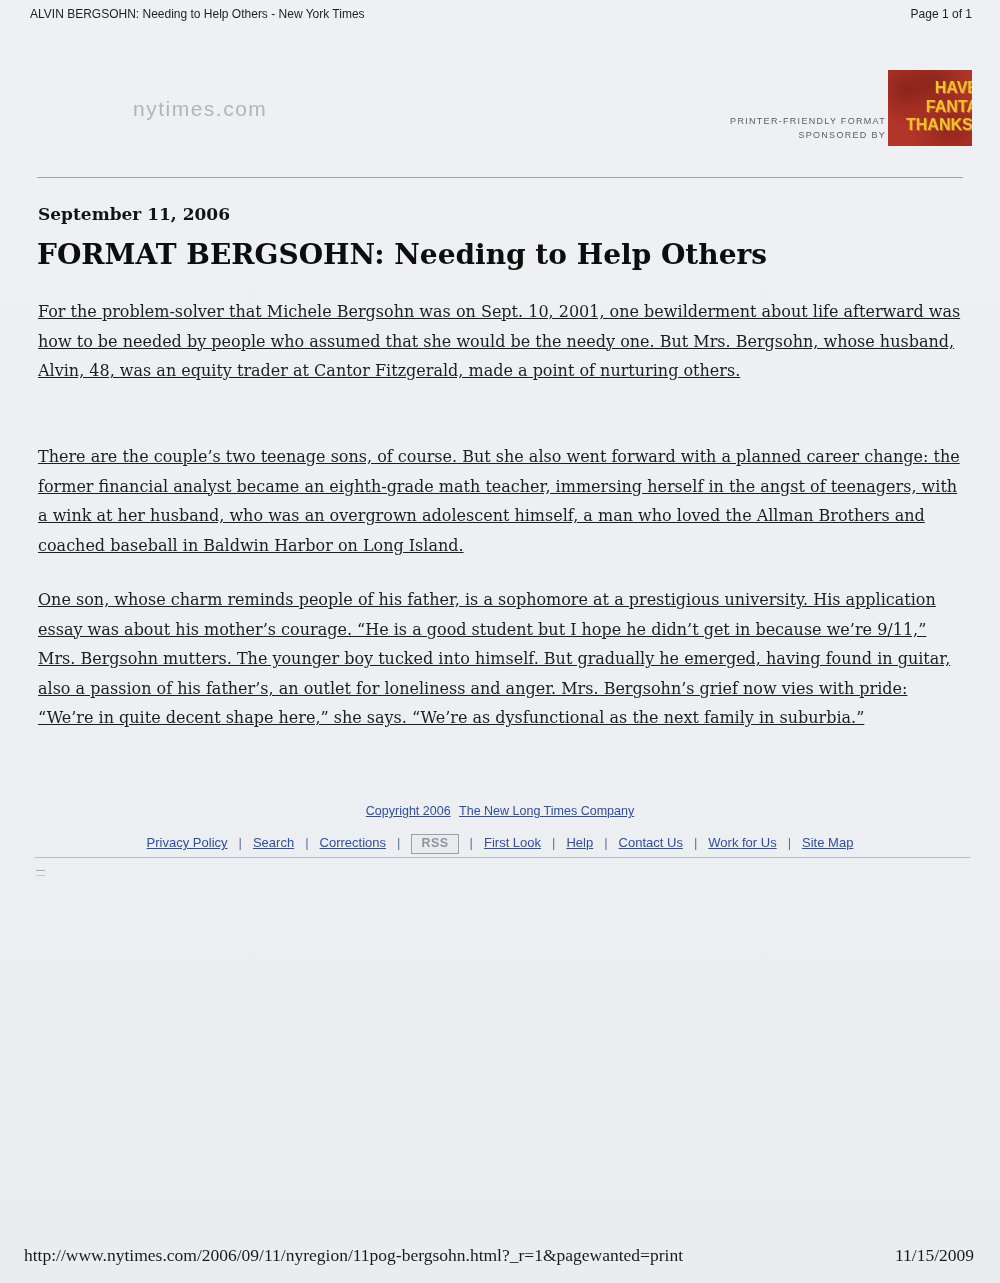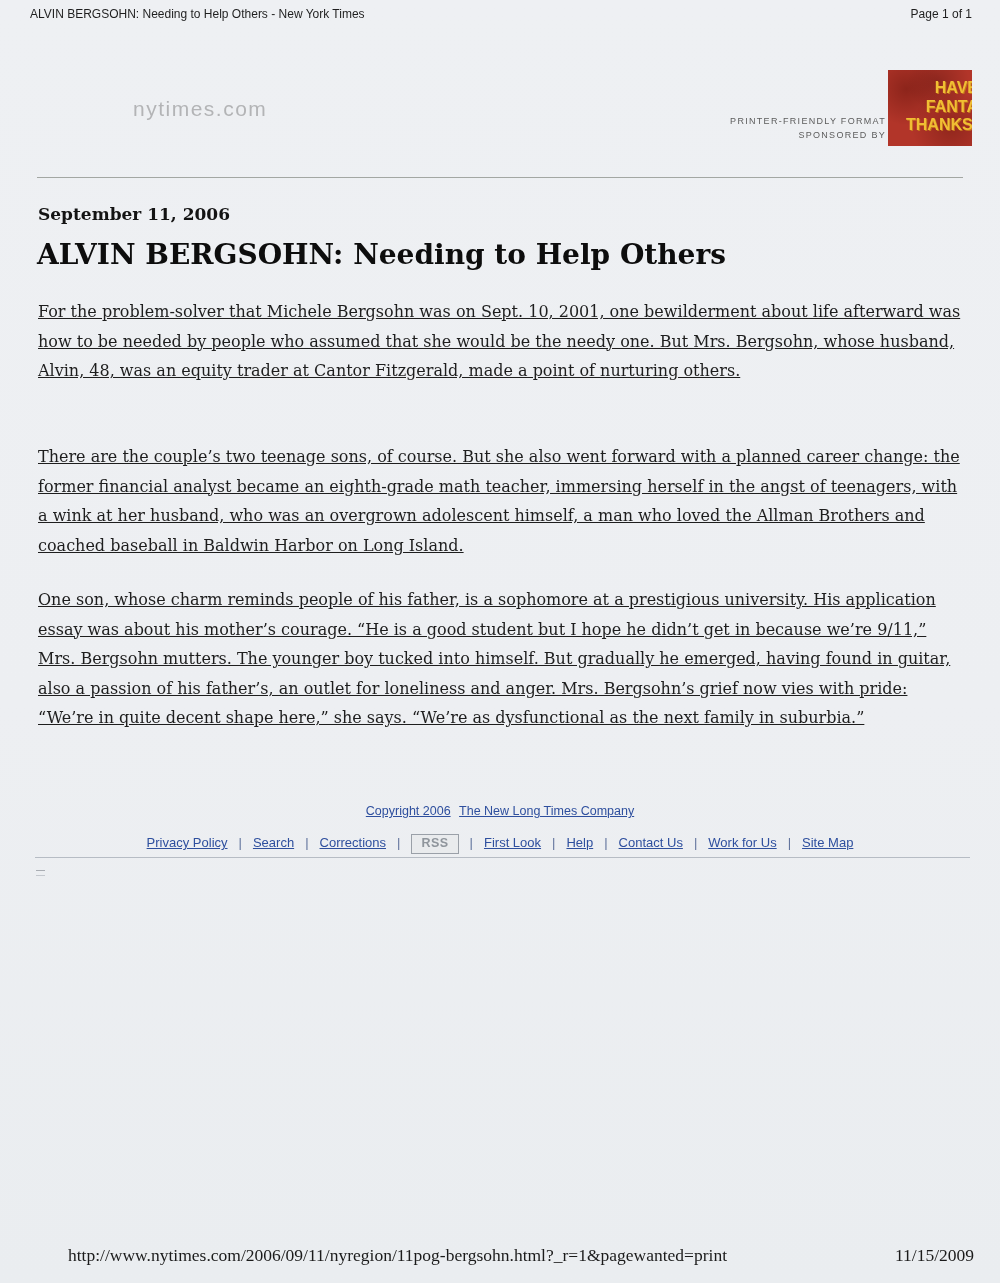--- a/index.html
+++ b/index.html
@@ -20,21 +20,21 @@
   .print-header {
     position: absolute; top: 7px; left: 30px; right: 28px;
     display: flex; justify-content: space-between;
     font-family: Liberation Sans, sans-serif;
     font-size: 12px; color: #1f1f1f;
   }
   .print-footer {
     position: absolute; top: 1245px; left: 24px; right: 26px;
     display: flex; justify-content: space-between;
     font-family: "Liberation Serif", serif;
-    font-size: 17.5px; color: #1b1b1b; margin-left: 44px;
+    font-size: 17.5px; color: #1b1b1b;
   }
 
   
   .nyt-logo {
     position: absolute; top: 68px; left: 37px;
     font-family: "DejaVu Serif", serif;
     font-weight: 700; font-size: 31px; letter-spacing: -1px;
     color: #101010;
   }
   .nyt-domain {
@@ -158,21 +158,21 @@
 
   <div class="ad-box">
     <div class="ad-line">HAVE</div>
     <div class="ad-line">FANTA</div>
     <div class="ad-line">THANKS!</div>
   </div>
 
   <div class="rule-top"></div>
 
   <div class="article-date">September 11, 2006</div>
-  <h1 class="headline">ALVIN BERGSOHN: Needing to Help Others</h1>
+  <h1 class="headline">FORMAT BERGSOHN: Needing to Help Others</h1>
 
   <p class="body-para para-1">For the problem-solver that Michele Bergsohn was on Sept. 10, 2001, one bewilderment about life afterward was how to be needed by people who assumed that she would be the needy one. But Mrs. Bergsohn, whose husband, Alvin, 48, was an equity trader at Cantor Fitzgerald, made a point of nurturing others.</p>
   <p class="body-para para-2">There are the couple’s two teenage sons, of course. But she also went forward with a planned career change: the former financial analyst became an eighth-grade math teacher, immersing herself in the angst of teenagers, with a wink at her husband, who was an overgrown adolescent himself, a man who loved the Allman Brothers and coached baseball in Baldwin Harbor on Long Island.</p>
   <p class="body-para para-3">One son, whose charm reminds people of his father, is a sophomore at a prestigious university. His application essay was about his mother’s courage. “He is a good student but I hope he didn’t get in because we’re 9/11,” Mrs. Bergsohn mutters. The younger boy tucked into himself. But gradually he emerged, having found in guitar, also a passion of his father’s, an outlet for loneliness and anger. Mrs. Bergsohn’s grief now vies with pride: “We’re in quite decent shape here,” she says. “We’re as dysfunctional as the next family in suburbia.”</p>
 
   <div class="copyright">
     <a href="#">Copyright 2006</a>
     <a href="#">The New Long Times Company</a>
   </div>
 

